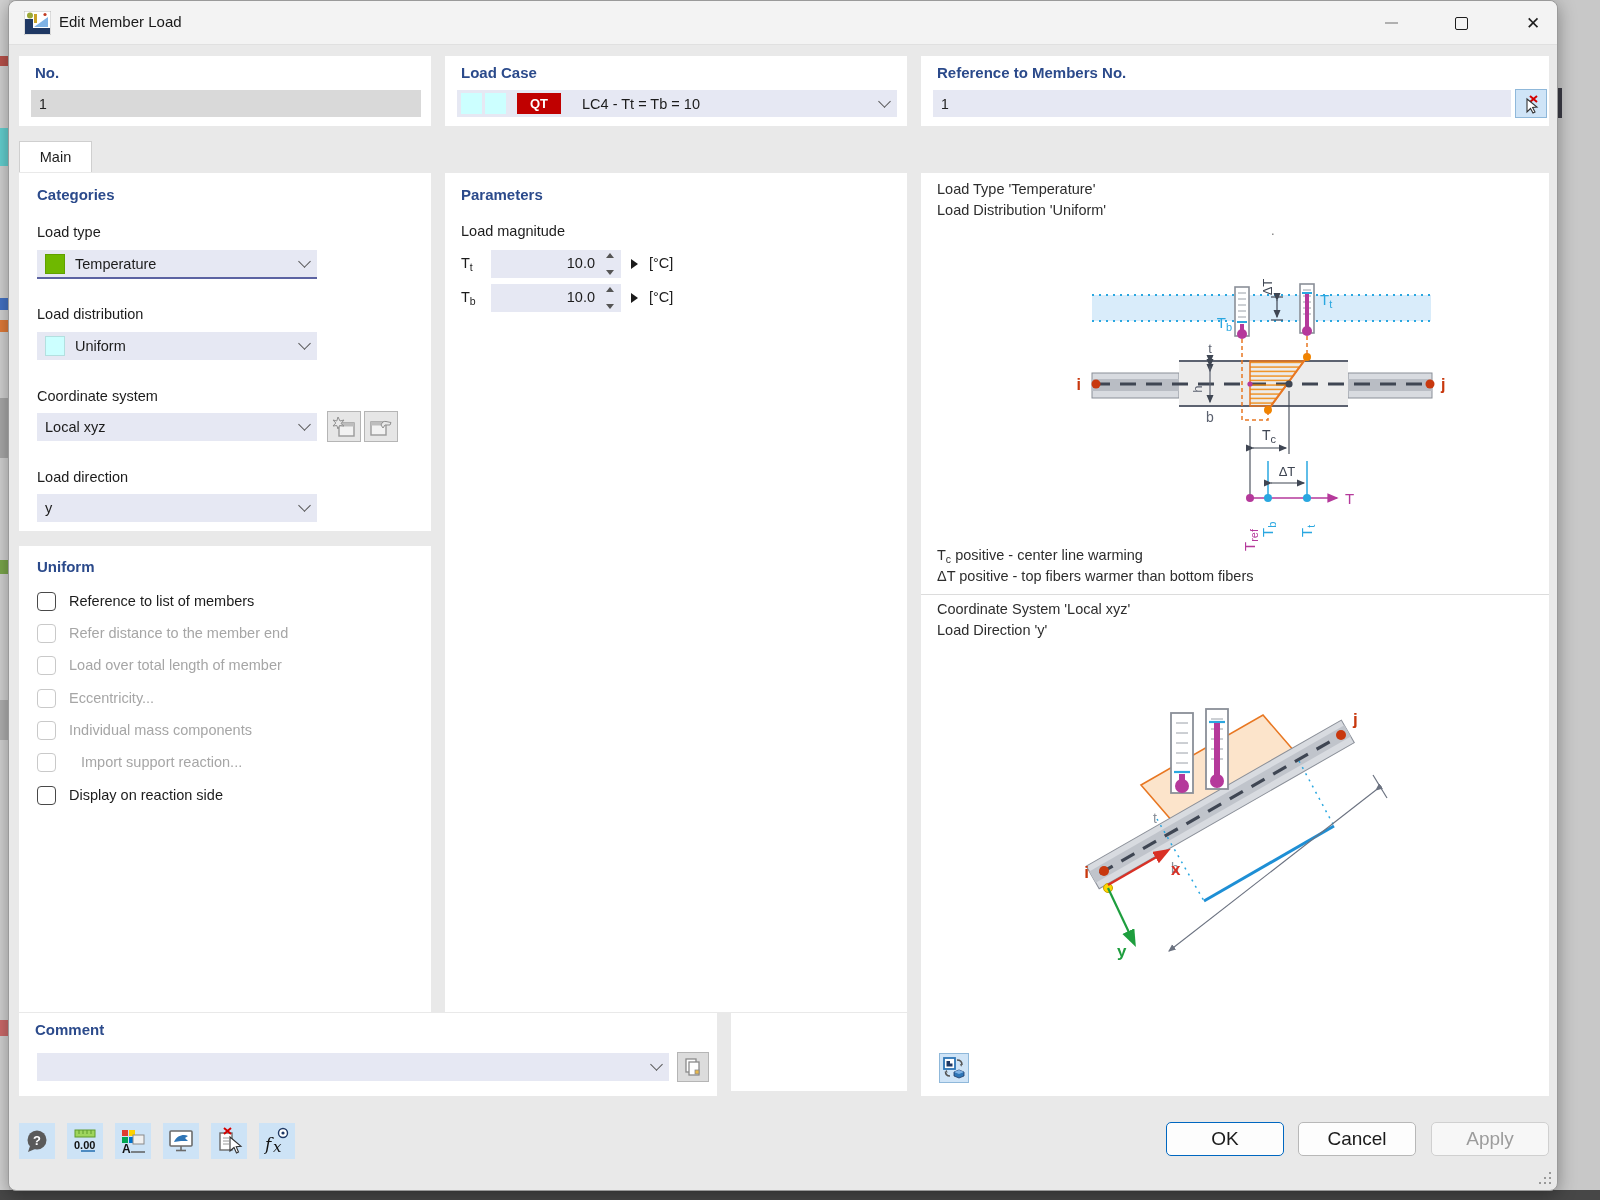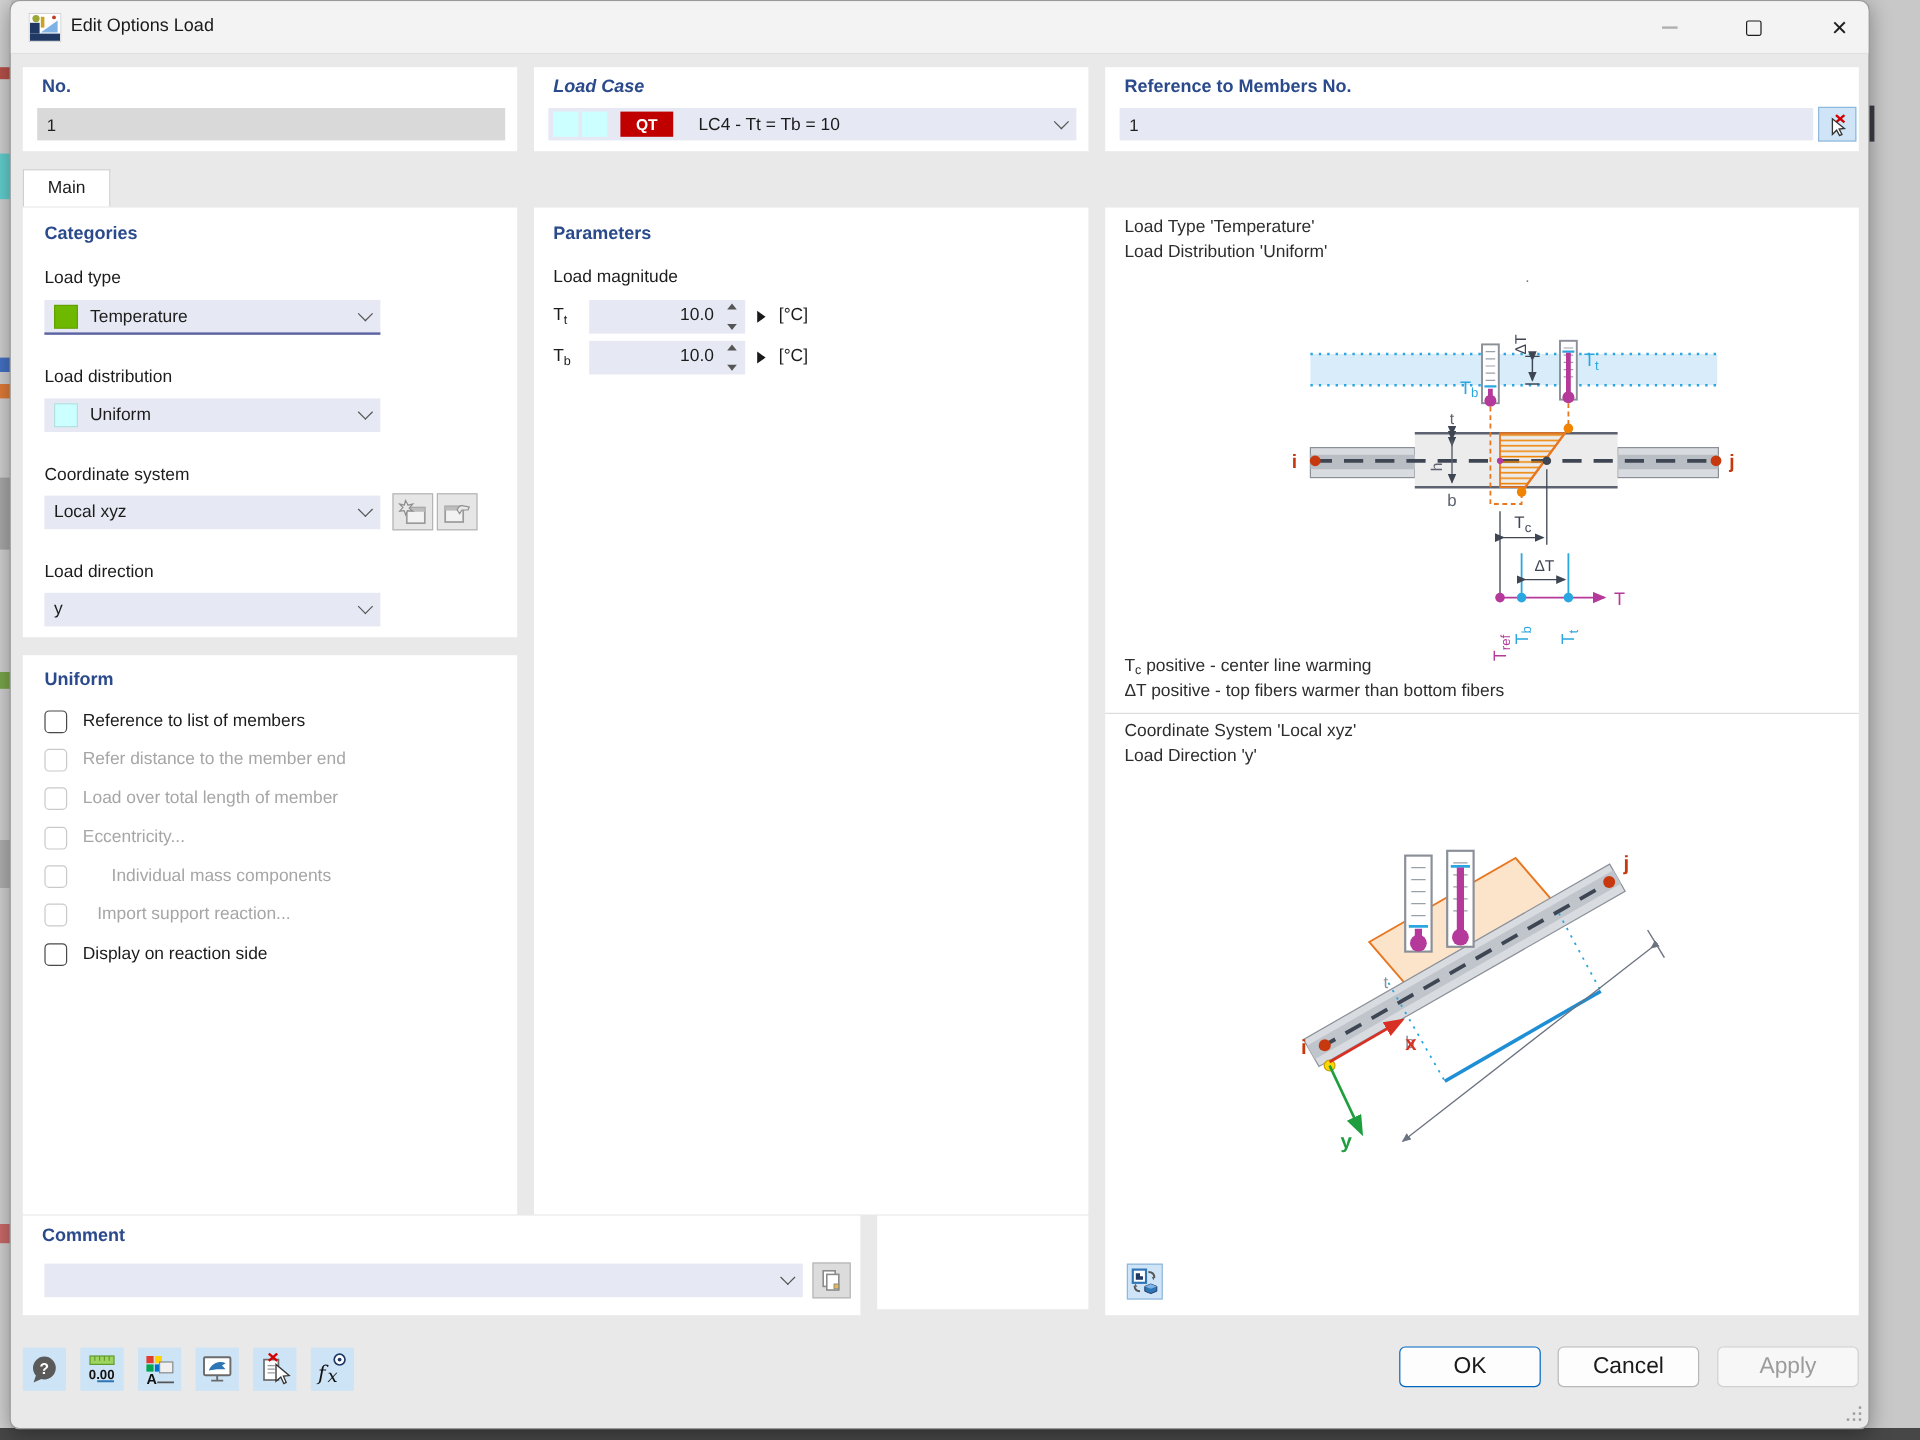--- a/index.html
+++ b/index.html
@@ -98,39 +98,39 @@
   <div class="titlebar">
     <svg class="app-icon" viewBox="0 0 27 24">
       <rect x="0" y="0" width="27" height="24" fill="#ffffff" stroke="#b9b9b9"></rect>
       <rect x="1" y="17" width="25" height="6" fill="#1f3864"></rect>
       <rect x="1" y="8" width="8" height="9" fill="#1f3864"></rect>
       <polygon points="10,16 24,6 24,16" fill="#7fb2e5"></polygon>
       <circle cx="6" cy="4.5" r="3" fill="#9aa838"></circle>
       <rect x="10" y="3" width="3" height="9" fill="#c9a227"></rect>
       <circle cx="21" cy="3.5" r="1.6" fill="#c23b22"></circle>
     </svg>
-    <span class="title-text">Edit Options Load</span>
+    <span class="title-text">Edit Member Load</span>
     <div class="winbtn min" style="left:1362px;">
         <span></span>
       </div>
     <div class="winbtn max" style="left:1432px;">
         <span></span>
       </div>
     <div class="winbtn close" style="left:1504px;">✕</div>
   </div>
 
   <div class="card" style="left:10px;top:55px;width:412px;height:70px;padding-left:48px;">
     <span class="sec-title" style="left:16px;top:8px;">No.</span>
     <div class="field gray" style="left:12px;top:34px;width:390px;height:27px;">
       <span>1</span>
     </div>
   </div>
 
   <div class="card" style="left:436px;top:55px;width:462px;height:70px;">
-    <span class="sec-title" style="left:16px;top:8px;font-style:italic;">Load Case</span>
+    <span class="sec-title" style="left:16px;top:8px;">Load Case</span>
     <div class="dd" style="left:12px;top:34px;width:440px;height:27px;padding-left:4px;">
       <span class="lc-sq"></span>
       <span class="lc-sq"></span>
       <span class="lc-badge">QT</span>
       <span>LC4 - Tt = Tb = 10</span>
       <span class="chv"></span>
     </div>
   </div>
 
   <div class="card" style="left:912px;top:55px;width:628px;height:70px;">
@@ -206,21 +206,21 @@
         <span class="t">Refer distance to the member end</span>
     </div>
     <div class="opt-row dis" style="top:106px;">
       <span class="cb"></span>
         <span class="t">Load over total length of member</span>
     </div>
     <div class="opt-row dis" style="top:139px;">
       <span class="cb"></span>
         <span class="t">Eccentricity...</span>
     </div>
-    <div class="opt-row dis" style="top:171px;gap:24px;">
+    <div class="opt-row dis" style="top:171px;">
       <span class="cb"></span>
         <span class="t">Individual mass components</span>
     </div>
     <div class="opt-row dis" style="top:203px;gap:12px;">
       <span class="cb"></span>
         <span class="t">Import support reaction...</span>
     </div>
     <div class="opt-row" style="top:236px;">
       <span class="cb"></span>
         <span class="t">Display on reaction side</span>

